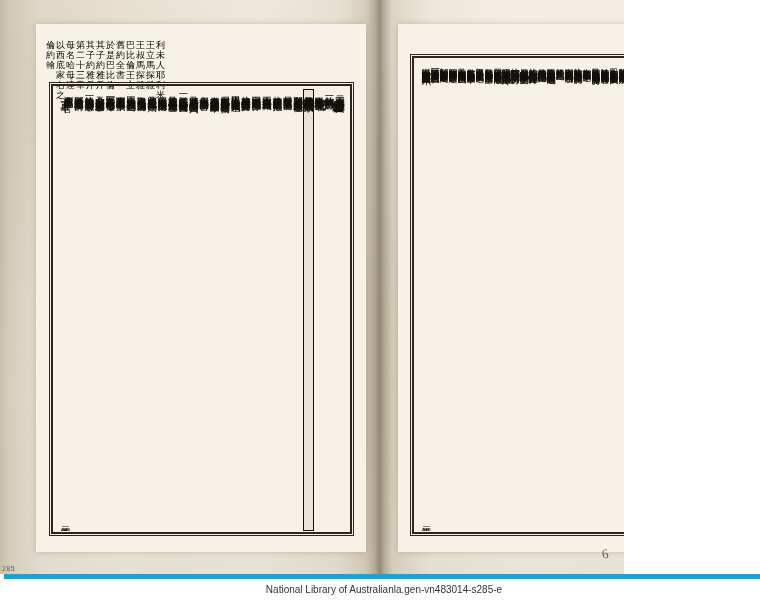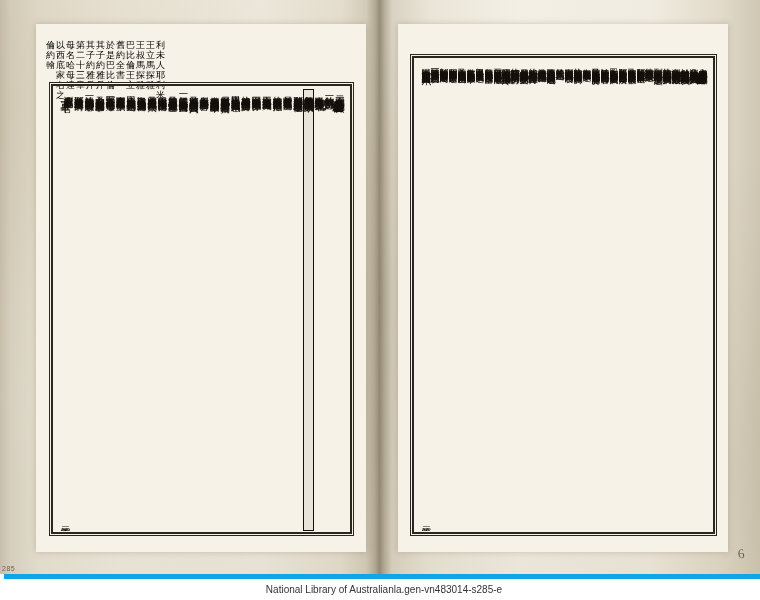--- a/index.html
+++ b/index.html
@@ -10,21 +10,21 @@
   body {
     width: 760px;
     height: 600px;
     font-family: "DejaVu Sans", sans-serif;
     overflow: hidden;
   }
 
   
   #scan {
     position: relative;
-    width: 760px;
+    width: 624px;
     height: 574px;
     background: #cfc8b8;
     overflow: hidden;
   }
 
   
   #paper {
     position: absolute;
     left: 0; top: 0;
     width: 760px; height: 574px;

